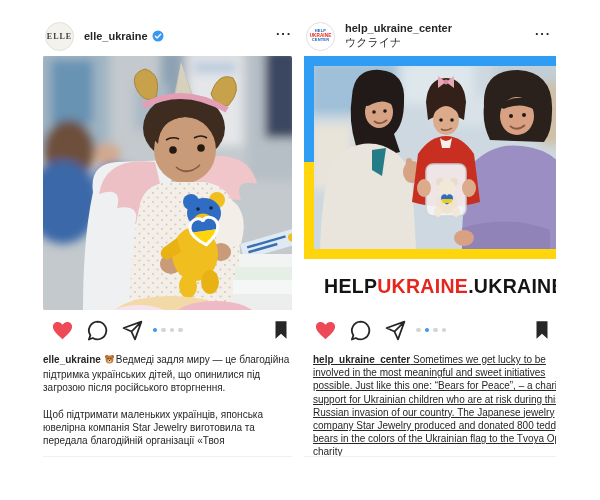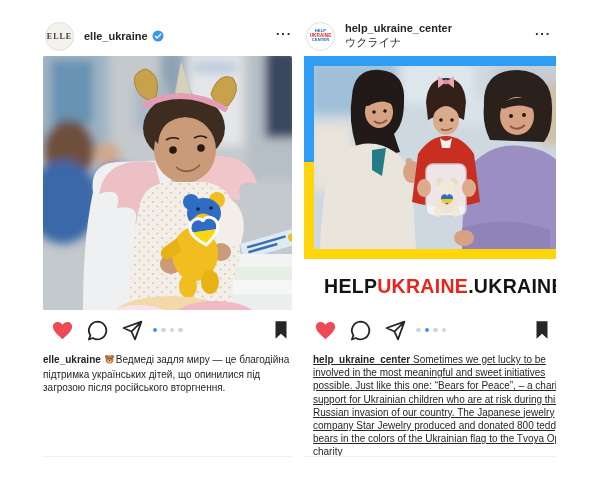--- a/index.html
+++ b/index.html
@@ -204,20 +204,23 @@
         <b class="cap-user">elle_ukraine</b><span class="emoji"><svg width="11" height="11" viewBox="0 0 24 24">
               <circle cx="6" cy="6" r="4" fill="#a8622d"></circle>
               <circle cx="18" cy="6" r="4" fill="#a8622d"></circle>
               <circle cx="12" cy="12" r="8.5" fill="#c07a3a"></circle>
               <ellipse cx="12" cy="15" rx="4.5" ry="3.5" fill="#e8c39a"></ellipse>
               <circle cx="9" cy="10" r="1.2" fill="#3a2414"></circle>
               <circle cx="15" cy="10" r="1.2" fill="#3a2414"></circle>
               <circle cx="12" cy="14" r="1.4" fill="#3a2414"></circle>
             </svg></span><span>Ведмеді задля миру — це благодійна підтримка українських дітей, що опинилися під загрозою після російського вторгнення.</span>
       </p>
+      <p>
+        <span>Щоб підтримати маленьких українців, японська ювелірна компанія Star Jewelry виготовила та передала благодійній організації «Твоя</span>
+      </p>
     </div>
   </section>
 
   <section class="post post-right">
     <div class="header">
       <div class="avatar avatar-huc">
         <span class="huc-s">HELP</span>
         <span class="huc-r">UKRAINE</span>
         <span class="huc-s">CENTER</span>
       </div>

